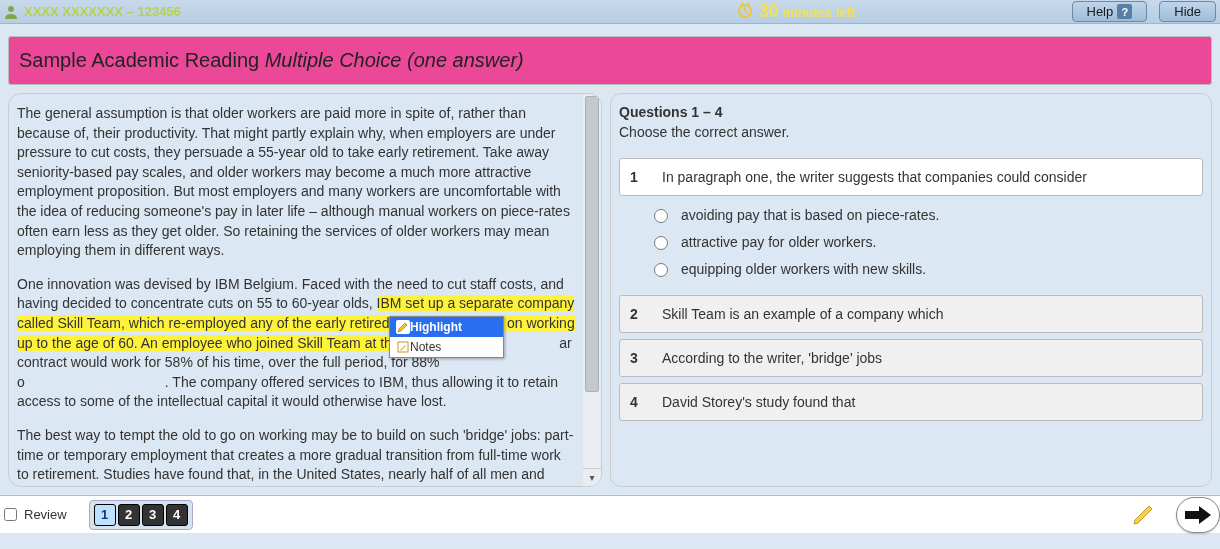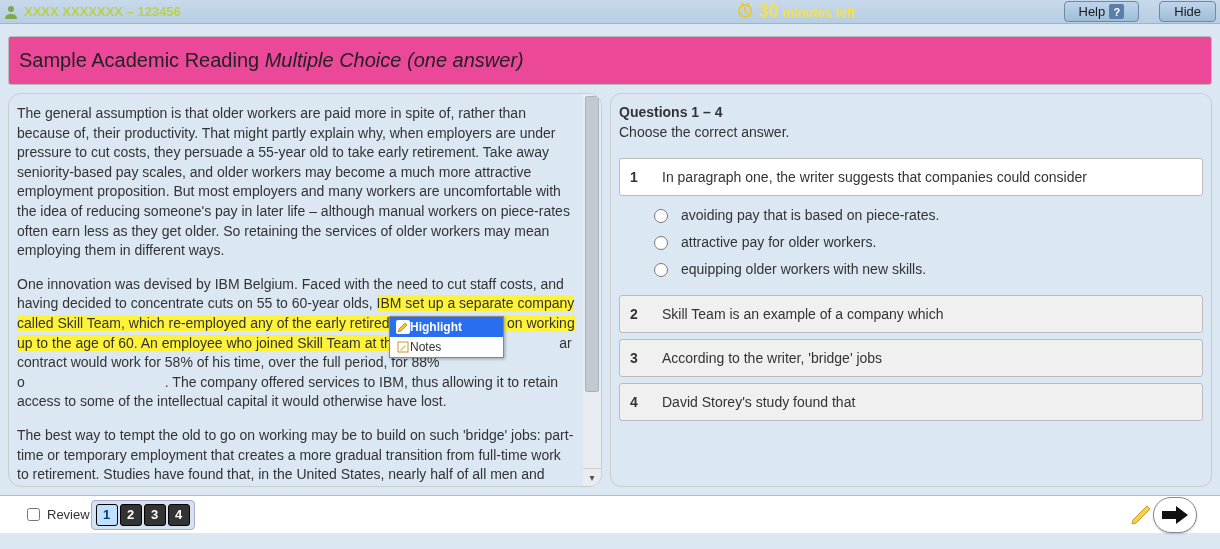--- a/index.html
+++ b/index.html
@@ -24,21 +24,21 @@
     border-bottom: 1px solid #9fb4cb;
   }
   .user-icon svg { display:block; }
   .user-label { color: #b7d24a; font-weight: bold; }
   .timer-group {
     margin-left: 550px;
     display: flex; align-items: center; gap: 6px;
   }
   .timer-text { color: #f3e24a; font-weight: bold; }
   .timer-text .big { font-size: 18px; }
-  .top-buttons { margin-left: auto; display:flex; gap:20px;justify-content:flex-end; }
+  .top-buttons { margin-left: auto; display:flex; gap:12px;justify-content:flex-end; }
   .top-btn {
     background: linear-gradient(#bfd4ea, #9ebdd9);
     border: 1px solid #6e8aa3;
     border-radius: 4px;
     padding: 2px 14px;
     font-size: 13px;
     color:#1a1a1a;
     cursor: pointer;
     display:flex; align-items:center; gap:4px;
   }
@@ -125,21 +125,21 @@
   .qrow.secondary { background:#f0f0f0; }
   .qnum { font-weight:bold; width:18px; }
   .options { margin: 10px 0 18px 30px; }
   .opt { display:flex; align-items:center; gap:10px; margin:10px 0; }
   .opt input { width:14px; height:14px; }
   
   .bottombar {
     height: 38px; background:#fff;
     border-top:1px solid #bbb;
     display:flex; align-items:center;
-    padding: 0 23px; gap:1px;
+    padding: 0 0; gap:22px;
   }
   .review { display:flex; align-items:center; gap:4px; font-size:13px; }
   .navbox { display:flex; gap:2px; background:#d5e2ef; border:1px solid #aac; border-radius:4px; padding:3px 4px;}
   .navnum {
     width:22px; height:22px; border-radius:3px;
     display:flex; align-items:center; justify-content:center;
     font-weight:bold; font-size:13px; cursor:pointer;
     border:1px solid #000;
   }
   .navnum.active { background:#bfe0ff; color:#0b3a73; }

